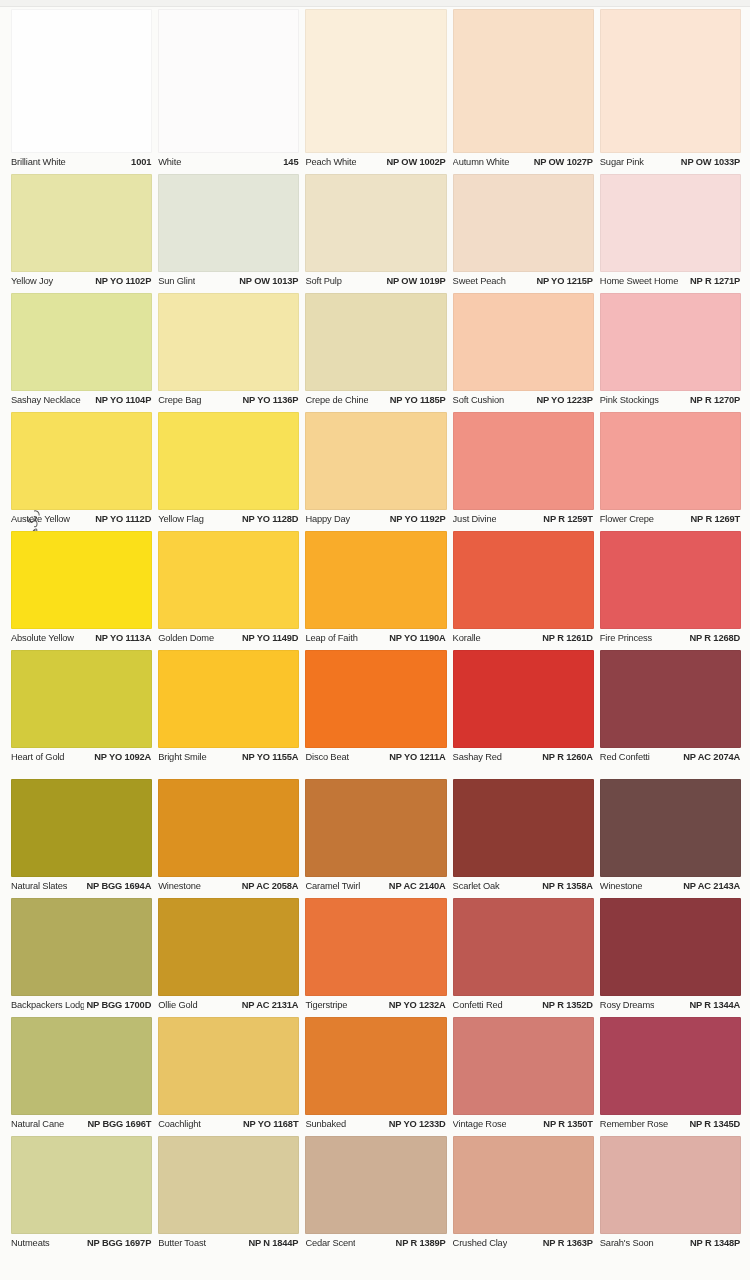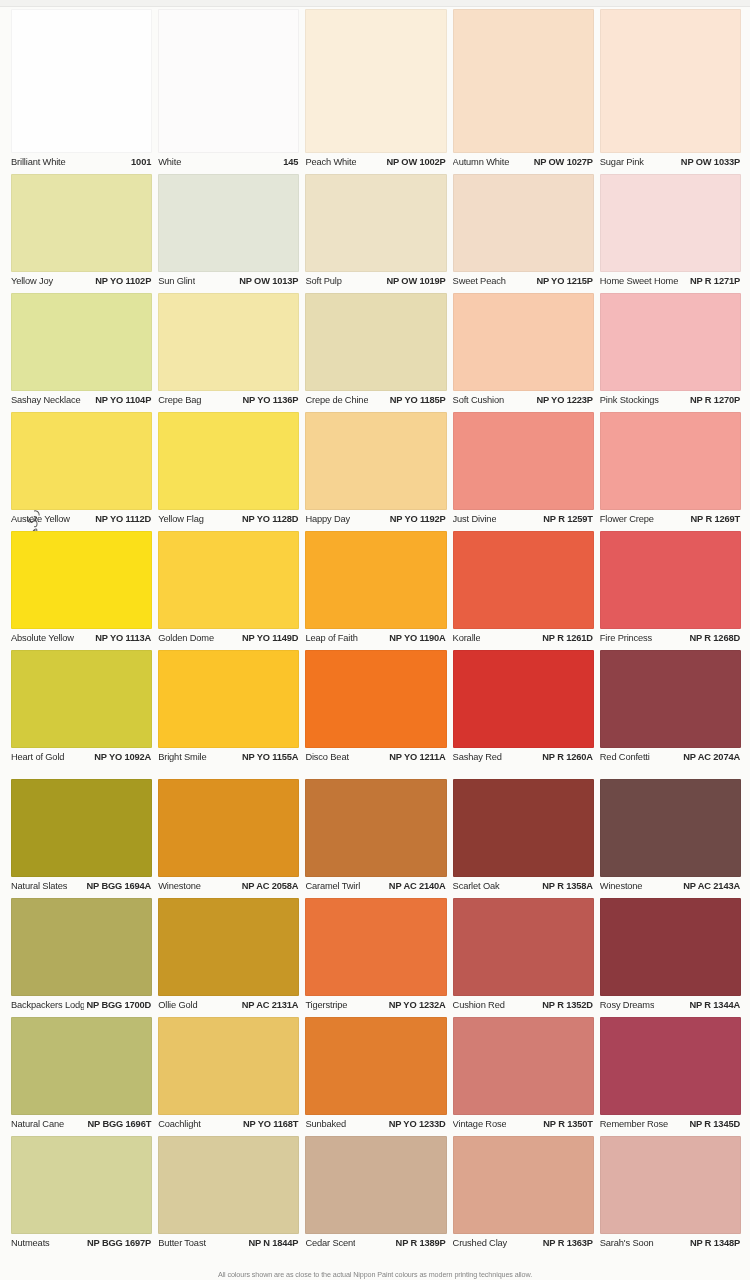--- a/index.html
+++ b/index.html
@@ -66,21 +66,20 @@
     border-radius: 1px;
   }
   .band.compact .chip { height: 98px; }
 
   .labels {
     display: flex;
     width: 100%;
     gap: 6px;
     margin-top: 4px;
     margin-bottom: 6px;
-    justify-content: flex-end;
   }
   .label-cell {
     flex: 1 1 0;
     min-width: 0;
     display: flex;
     justify-content: space-between;
     align-items: baseline;
     font-size: 9.3px;
     color: #2b2b2b;
     white-space: nowrap;
@@ -431,21 +430,21 @@
           </div>
           <div class="label-cell">
             <span class="nm">Ollie Gold</span>
             <span class="code">NP AC 2131A</span>
           </div>
           <div class="label-cell">
             <span class="nm">Tigerstripe</span>
             <span class="code">NP YO 1232A</span>
           </div>
           <div class="label-cell">
-            <span class="nm">Cushion Red</span>
+            <span class="nm">Confetti Red</span>
             <span class="code">NP R 1352D</span>
           </div>
           <div class="label-cell">
             <span class="nm">Rosy Dreams</span>
             <span class="code">NP R 1344A</span>
           </div>
         </div>
       </div>
       <div class="band compact">
         <div class="row">
@@ -524,15 +523,14 @@
             <span class="code">NP R 1363P</span>
           </div>
           <div class="label-cell">
             <span class="nm">Sarah's Soon</span>
             <span class="code">NP R 1348P</span>
           </div>
         </div>
       </div>
     </div>
 
-  <div class="footer">All colours shown are as close to the actual Nippon Paint colours as modern printing techniques allow.</div>
 
 </div>
 
 </body></html>

